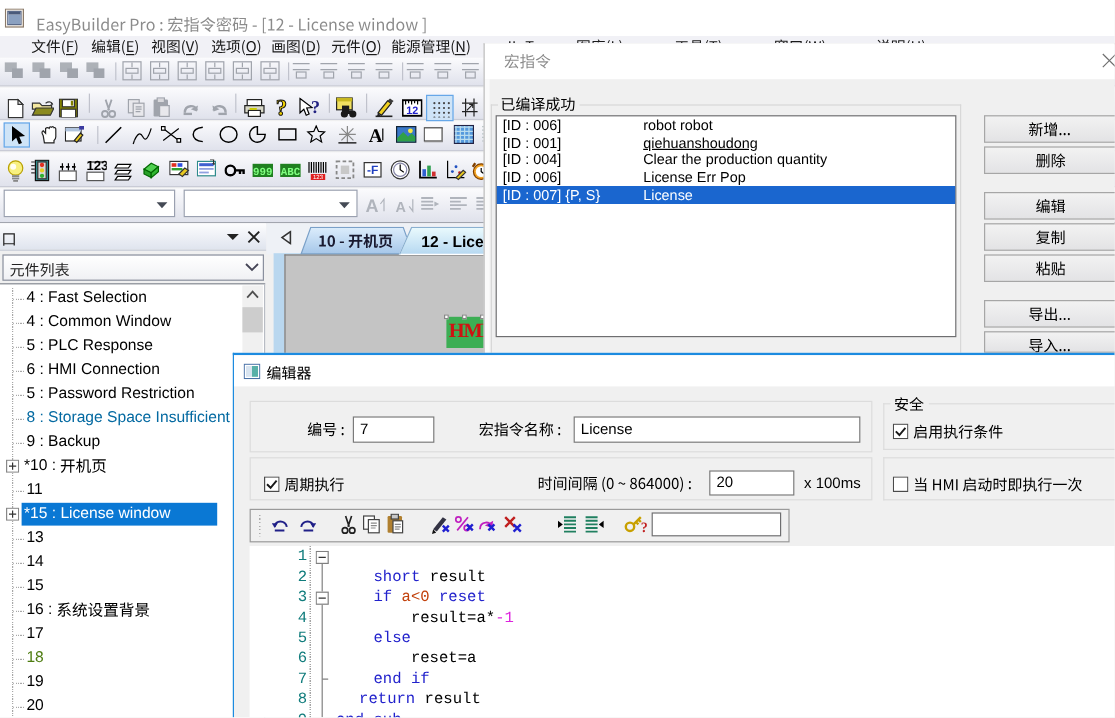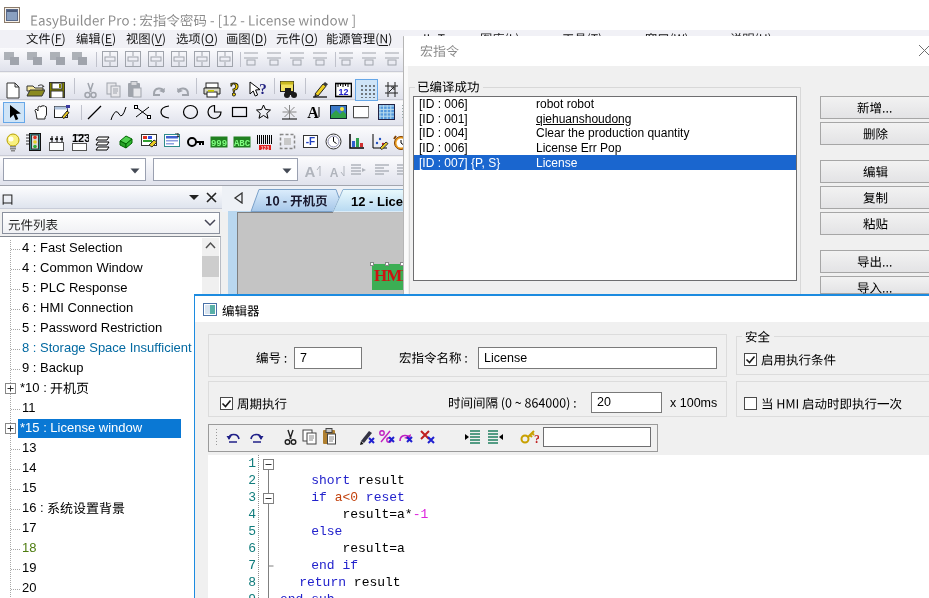--- a/index.html
+++ b/index.html
@@ -727,21 +727,21 @@
 <div style="position:absolute;left:236px;top:455.5px;width:20px;text-align:right;font:13px 'Liberation Mono',monospace;color:#107c7c">1</div>
 <div style="position:absolute;left:236px;top:472.5px;width:20px;text-align:right;font:13px 'Liberation Mono',monospace;color:#107c7c">2</div>
 <div style="position:absolute;left:280px;top:472.5px;font:13px 'Liberation Mono',monospace;white-space:pre"><span style="color:#000">    </span><span style="color:#2222cc">short</span><span style="color:#000"> result</span></div>
 <div style="position:absolute;left:236px;top:489.5px;width:20px;text-align:right;font:13px 'Liberation Mono',monospace;color:#107c7c">3</div>
 <div style="position:absolute;left:280px;top:489.5px;font:13px 'Liberation Mono',monospace;white-space:pre"><span style="color:#000">    </span><span style="color:#2222cc">if</span><span style="color:#c2410c"> a&lt;0 </span><span style="color:#2222cc">reset</span></div>
 <div style="position:absolute;left:236px;top:506.5px;width:20px;text-align:right;font:13px 'Liberation Mono',monospace;color:#107c7c">4</div>
 <div style="position:absolute;left:280px;top:506.5px;font:13px 'Liberation Mono',monospace;white-space:pre"><span style="color:#000">        result=a*</span><span style="color:#dd22dd">-1</span></div>
 <div style="position:absolute;left:236px;top:523.5px;width:20px;text-align:right;font:13px 'Liberation Mono',monospace;color:#107c7c">5</div>
 <div style="position:absolute;left:280px;top:523.5px;font:13px 'Liberation Mono',monospace;white-space:pre"><span style="color:#000">    </span><span style="color:#2222cc">else</span></div>
 <div style="position:absolute;left:236px;top:540.5px;width:20px;text-align:right;font:13px 'Liberation Mono',monospace;color:#107c7c">6</div>
-<div style="position:absolute;left:280px;top:540.5px;font:13px 'Liberation Mono',monospace;white-space:pre"><span style="color:#000">        result=a</span></div>
+<div style="position:absolute;left:280px;top:540.5px;font:13px 'Liberation Mono',monospace;white-space:pre"><span style="color:#000">        reset=a</span></div>
 <div style="position:absolute;left:236px;top:557.5px;width:20px;text-align:right;font:13px 'Liberation Mono',monospace;color:#107c7c">7</div>
 <div style="position:absolute;left:280px;top:557.5px;font:13px 'Liberation Mono',monospace;white-space:pre"><span style="color:#000">    </span><span style="color:#2222cc">end if</span></div>
 <div style="position:absolute;left:236px;top:574.5px;width:20px;text-align:right;font:13px 'Liberation Mono',monospace;color:#107c7c">8</div>
 <div style="position:absolute;left:268px;top:574.5px;font:13px 'Liberation Mono',monospace;white-space:pre"><span style="color:#000">    </span><span style="color:#2222cc">return</span><span style="color:#000"> result</span></div>
 <div style="position:absolute;left:236px;top:591.5px;width:20px;text-align:right;font:13px 'Liberation Mono',monospace;color:#107c7c">9</div>
 <div style="position:absolute;left:280px;top:591.5px;font:13px 'Liberation Mono',monospace;white-space:pre"><span style="color:#2222cc">end sub</span></div>
 <svg style="position:absolute;left:263px;top:459px;" width="12" height="139" viewBox="0 0 12 139">
       <rect x="0.5" y="0.5" width="10" height="10" fill="#fff" stroke="#808080"></rect>
       <path d="M2.5 5.5 h6" stroke="#333"></path>
       <rect x="0.5" y="34.5" width="10" height="10" fill="#fff" stroke="#808080"></rect>

